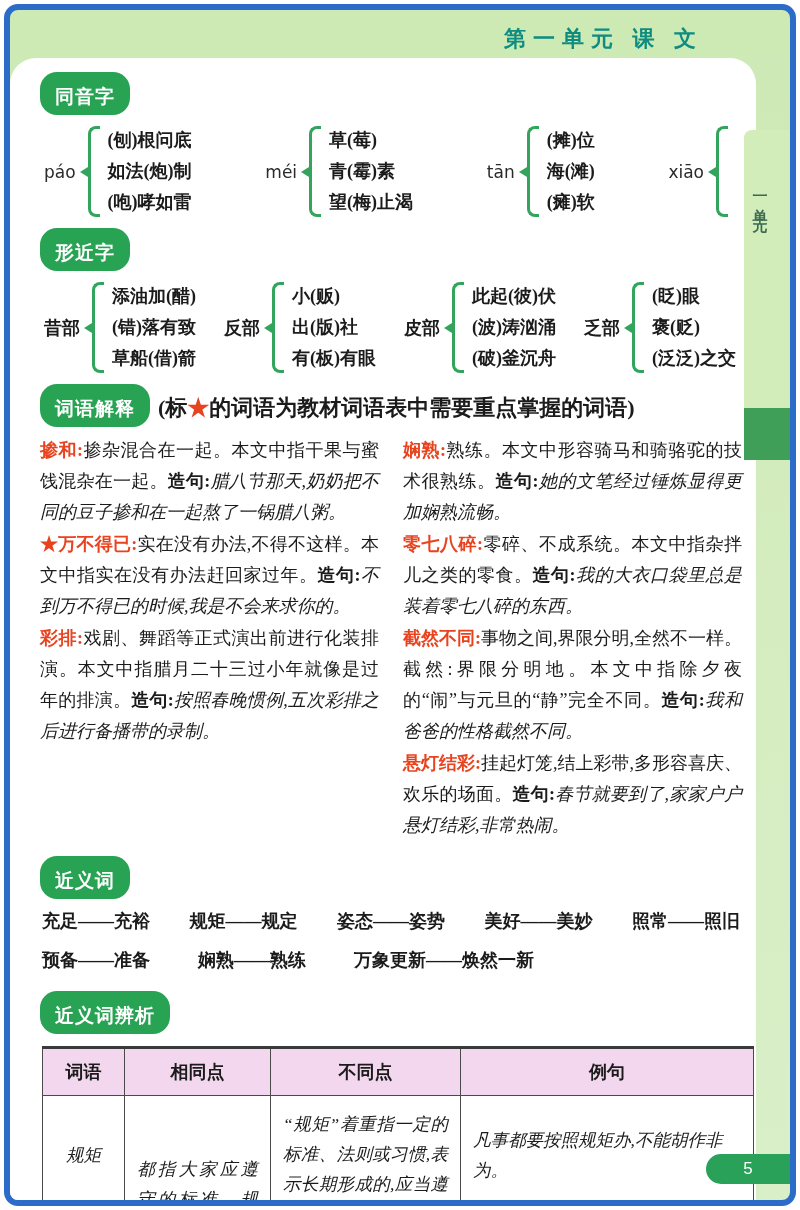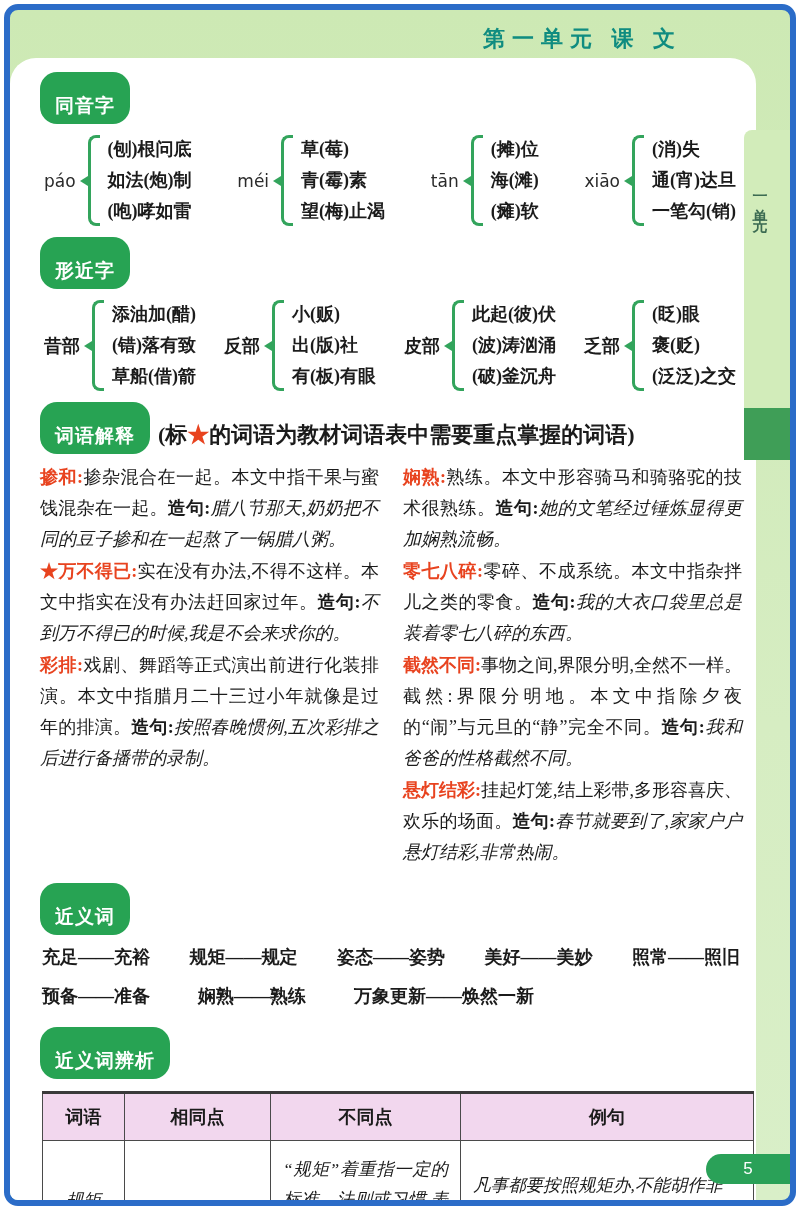--- a/index.html
+++ b/index.html
@@ -1,34 +1,34 @@
 <!DOCTYPE html>
 <html><head>
 <meta charset="utf-8">
 <style>
   html,body{margin:0;padding:0;background:#e9e9e9;}
   .page{position:relative;width:800px;height:1210px;background:#fff;overflow:hidden;
         font-family:"Liberation Serif","DejaVu Serif",serif;color:#1b1b1b;}
   .frame{position:absolute;inset:4px;border:6px solid #2b6cc8;border-radius:14px;
          background:linear-gradient(180deg,#cde9b4 0%,#d6edc2 60%,#d9efc8 100%);overflow:hidden;}
-  .header-title{position:absolute;top:14px;right:108px;color:#0f8c80;font-weight:bold;
+  .header-title{position:absolute;top:14px;right:87px;color:#0f8c80;font-weight:bold;
          font-size:22px;letter-spacing:7px;}
   .white-panel{position:absolute;left:0;top:48px;right:34px;bottom:0;background:#ffffff;
          border-radius:26px 26px 0 0;padding:14px 14px 0 30px;box-sizing:border-box;}
   .side-tab{position:absolute;right:0;top:120px;width:46px;height:330px;background:#d2ecba;
          border-radius:8px 0 0 0;}
   .side-tab .tab-text{position:absolute;top:58px;left:6px;writing-mode:vertical-rl;
          font-size:15px;font-weight:bold;color:#3c6b52;letter-spacing:9px;}
   .side-tab .tab-block{position:absolute;bottom:0;left:0;width:100%;height:52px;background:#3f9e57;}
   .page-pill{position:absolute;bottom:16px;right:0;width:84px;height:30px;background:#2aa158;
          border-radius:15px 0 0 15px;color:#fff;font-family:"Liberation Sans",sans-serif;
          font-size:17px;display:flex;align-items:center;justify-content:center;}
   .pill{display:inline-block;background:#27a353;color:#fff;
         font-family:"Liberation Sans",sans-serif;font-weight:bold;font-size:19px;
-        padding:21px 15px 5px;border-radius:17px;letter-spacing:1px;}
+        padding:12px 15px 5px;border-radius:17px;letter-spacing:1px;}
   
   .phon-row{display:flex;justify-content:space-between;padding:10px 6px 6px 4px;margin-bottom:4px;}
   .pg{display:flex;align-items:center;}
   .pinyin{font-family:"DejaVu Sans",sans-serif;font-size:17px;color:#2a2a2a;white-space:nowrap;}
   .radical{font-size:18px;font-weight:bold;white-space:nowrap;}
   .tri{width:0;height:0;border-top:5px solid transparent;border-bottom:5px solid transparent;
        border-right:8px solid #33a45c;margin-left:4px;}
   .brace{align-self:stretch;width:9px;border-left:3px solid #33a45c;border-top:3px solid #33a45c;
        border-bottom:3px solid #33a45c;border-radius:8px 0 0 8px;margin:1px 8px 1px 0;}
   .items{font-size:18px;line-height:31px;font-weight:bold;white-space:nowrap;}
@@ -95,25 +95,20 @@
             <div class="items">
               <div>(摊)位</div>
               <div>海(滩)</div>
               <div>(瘫)软</div>
             </div>
           </div>
           <div class="pg">
             <span class="pinyin">xiāo</span>
             <span class="tri"></span>
             <div class="brace"></div>
-            <div class="items">
-              <div>(消)失</div>
-              <div>通(宵)达旦</div>
-              <div>一笔勾(销)</div>
-            </div>
           </div>
         </div>
       </div>
 
       <div>
         <span class="pill">形近字</span>
         <div class="phon-row">
           <div class="pg">
             <span class="radical">昔部</span>
             <span class="tri"></span>

